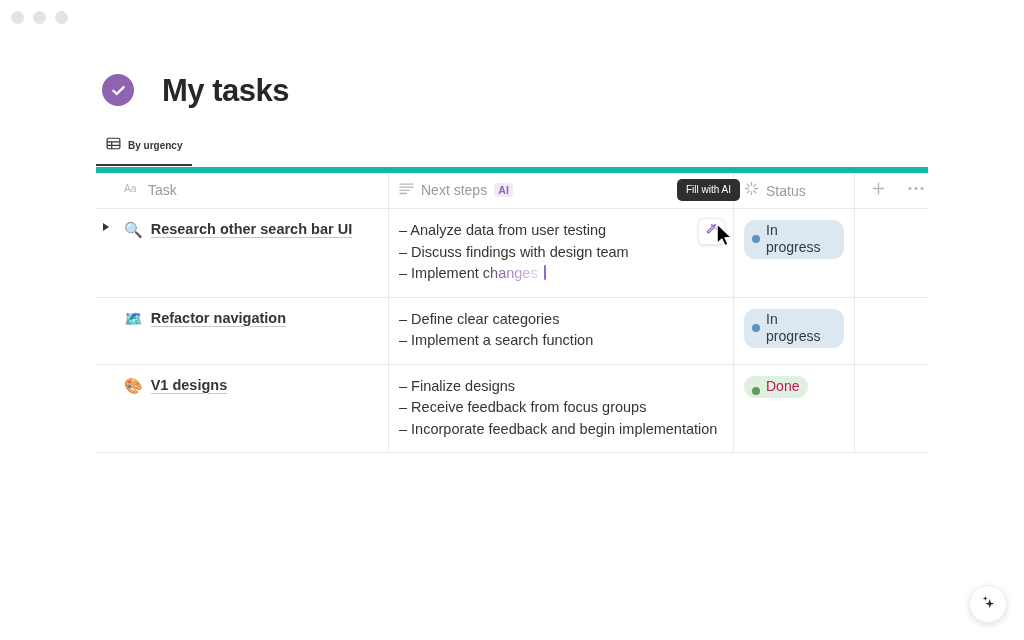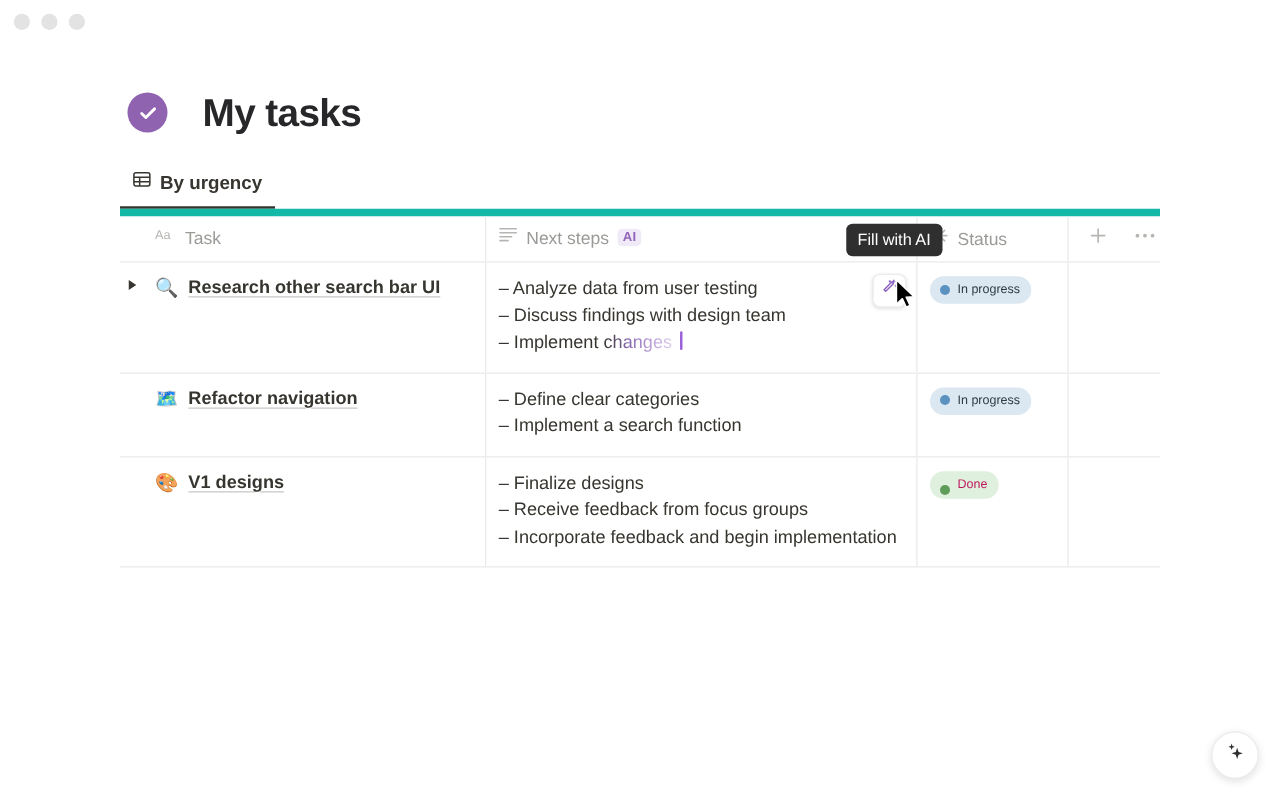--- a/index.html
+++ b/index.html
@@ -71,21 +71,21 @@
   .tab {
     display: flex;
     align-items: center;
     gap: 7px;
     padding: 2px 10px 9px 10px;
     border-bottom: 2px solid transparent;
     cursor: pointer;
   }
   .tab.active { border-bottom-color: #37352f; }
   .tab-label {
-    font-size: 15px;
+    font-size: 10px;
     font-weight: bold;
     color: #37352f;
   }
   .tab-icon { display: block; color: #37352f; }
 
   
   .table {
     position: absolute;
     top: 167px;
     left: 96px;
@@ -223,21 +223,21 @@
     cursor: pointer;
   }
 
   
   .pill {
     display: inline-flex;
     align-items: center;
     gap: 6px;
     border-radius: 11px;
     padding: 2px 9px 3px 8px;
-    font-size: 10px;
+    font-size: 14px;
     line-height: 17px;
   }
   .pill-dot {
     width: 8px;
     height: 8px;
     border-radius: 50%;
     flex: none;
   }
   .pill.inprogress { background: #dbe8f1; color: #2c3b47; }
   .pill.inprogress .pill-dot { background: #5b92c0; }
@@ -249,21 +249,21 @@
   .row-2 .tcell { min-height: 57px; }
   .row-3 .tcell { min-height: 79px; }
 
   
   .tooltip {
     position: absolute;
     left: 677px;
     top: 179px;
     background: #2f2f2f;
     color: #ffffff;
-    font-size: 13px;
+    font-size: 10px;
     padding: 5px 9px 6px 9px;
     border-radius: 5px;
     white-space: nowrap;
     z-index: 40;
   }
 
   
   .cursor {
     position: absolute;
     left: 716px;

